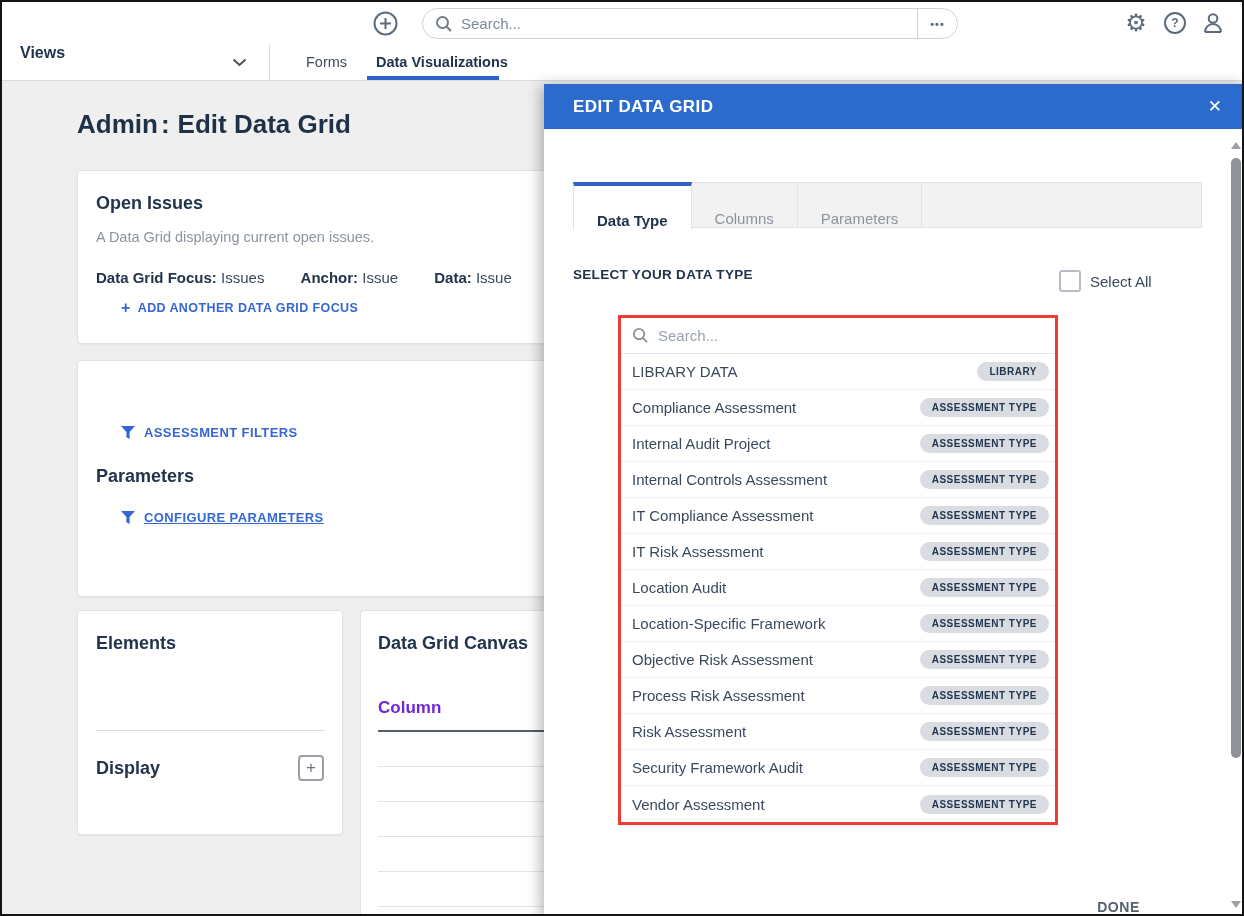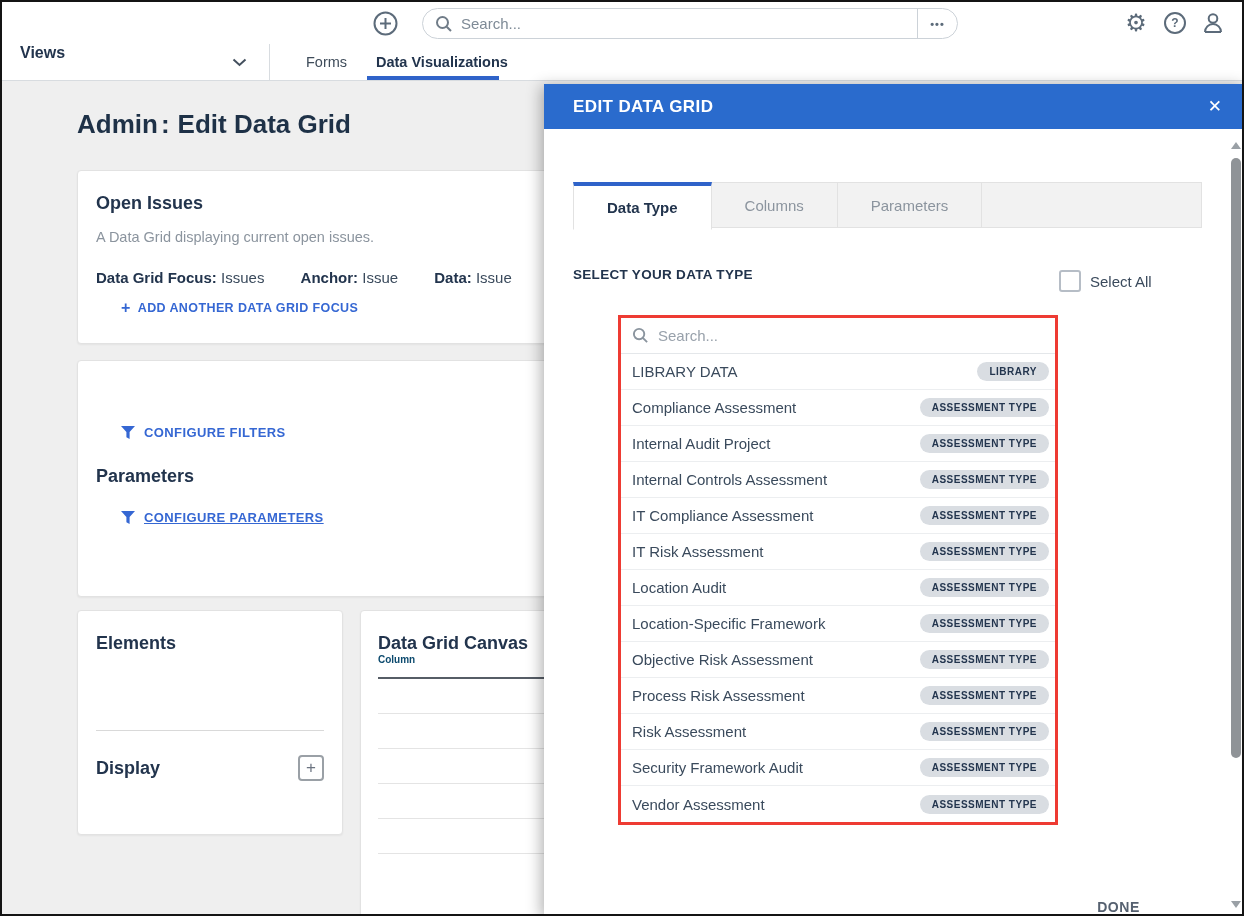--- a/index.html
+++ b/index.html
@@ -62,33 +62,33 @@
   .flt-card h2.params { margin-top:26px; }
   .cfg-params { margin-top:23px;text-decoration:underline; }
   .el-card { left:75px; top:529px; width:266px; height:225px; padding:22px 18px; }
   .el-divider { margin-top:76px; border-top:1px solid #d9d9d9; }
   .el-display-row { margin-top:24px; display:flex; align-items:center; justify-content:space-between; }
   .plus-square {
     width:26px; height:26px; border:2px solid #9aa0a6; border-radius:4px; color:#6b7380;
     display:flex; align-items:center; justify-content:center; font-size:17px; font-weight:400; cursor:pointer;
   }
   .cv-card { left:358px; top:529px; width:300px; height:312px; padding:22px 17px; border-radius:4px 4px 0 0; }
-  .cv-colhead { font-size:10px; font-weight:700; color:#0c4a6e; }
+  .cv-colhead { margin-top:44px; font-size:17px; font-weight:700; color:#6d28d9; }
   .cv-headline { margin-top:12px; border-top:2px solid #565d66; margin-right:-18px; }
   .cv-row { height:35px; border-bottom:1px solid #e4e4e4; margin-right:-18px; }
   
   .panel { position:absolute; left:542px; top:82px; width:700px; height:832px; background:#fff; box-shadow:-3px 2px 14px rgba(0,0,0,.3); z-index:5; }
   .panel-header { height:45px; background:#2a6bcd; display:flex; align-items:center; padding:0 22px 0 29px; }
   .panel-header .ttl { color:#fff; font-size:17px; font-weight:700; letter-spacing:.4px; flex:1; }
   .panel-close { color:#fff; font-size:17px; cursor:pointer; }
   .panel-body { position:relative; height:787px; }
   .data-series { position:absolute; top:20px; left:29px; font-size:15px; color:#22344d;margin-top:36px; }
   .data-series b { margin-right:5px; }
   .tabstrip { position:absolute; top:53px; left:29px; width:629px; height:46px; background:#f2f2f2; border:1px solid #e2e2e2; display:flex; }
-  .ptab { padding:0 33px; display:flex; align-items:center; font-size:15px; color:#8b949e; border-right:1px solid #e2e2e2; cursor:pointer; }
+  .ptab { padding:0 23px; display:flex; align-items:flex-end; font-size:15px; color:#8b949e; border-right:1px solid #e2e2e2; cursor:pointer; }
   .ptab.active {
     background:#fff; color:#22344d; font-weight:700;
     border:1px solid #e2e2e2; border-top:4px solid #2f63c9; border-bottom:1px solid #fff;
     margin:-1px 0 -1px -1px; height:48px;
   }
   .section-label { position:absolute; top:138px; left:29px; font-size:13.5px; font-weight:700; letter-spacing:.3px; color:#22344d; }
   .select-all { position:absolute; top:141px; left:515px; display:flex; align-items:center; cursor:pointer;justify-content:center; }
   .sa-box { width:22px; height:22px; border:2px solid #b6bdc6; border-radius:3px; background:#fff; }
   .sa-label { margin-left:9px; font-size:15px; color:#3a4a5c; }
   .typelist { position:absolute; top:186px; left:74px; width:440px; border:3px solid #ee3b33; background:#fff; }
@@ -187,21 +187,21 @@
       </div>
     </div>
 
     <div class="card flt-card">
       <div class="cfg-row cfg-filters blue-link">
         <span class="funnel">
           <svg width="14" height="13" viewBox="0 0 14 13">
               <path d="M0 0 H14 L8.6 6 V13 L5.4 11.3 V6 Z" fill="#3567d3"></path>
             </svg>
         </span>
-        <span>CONFIGURE FILTERS</span>
+        <span>ASSESSMENT FILTERS</span>
       </div>
       <h2 class="params">Parameters</h2>
       <div class="cfg-row cfg-params blue-link">
         <span class="funnel">
           <svg width="14" height="13" viewBox="0 0 14 13">
               <path d="M0 0 H14 L8.6 6 V13 L5.4 11.3 V6 Z" fill="#3567d3"></path>
             </svg>
         </span>
         <span>CONFIGURE PARAMETERS</span>
       </div>

